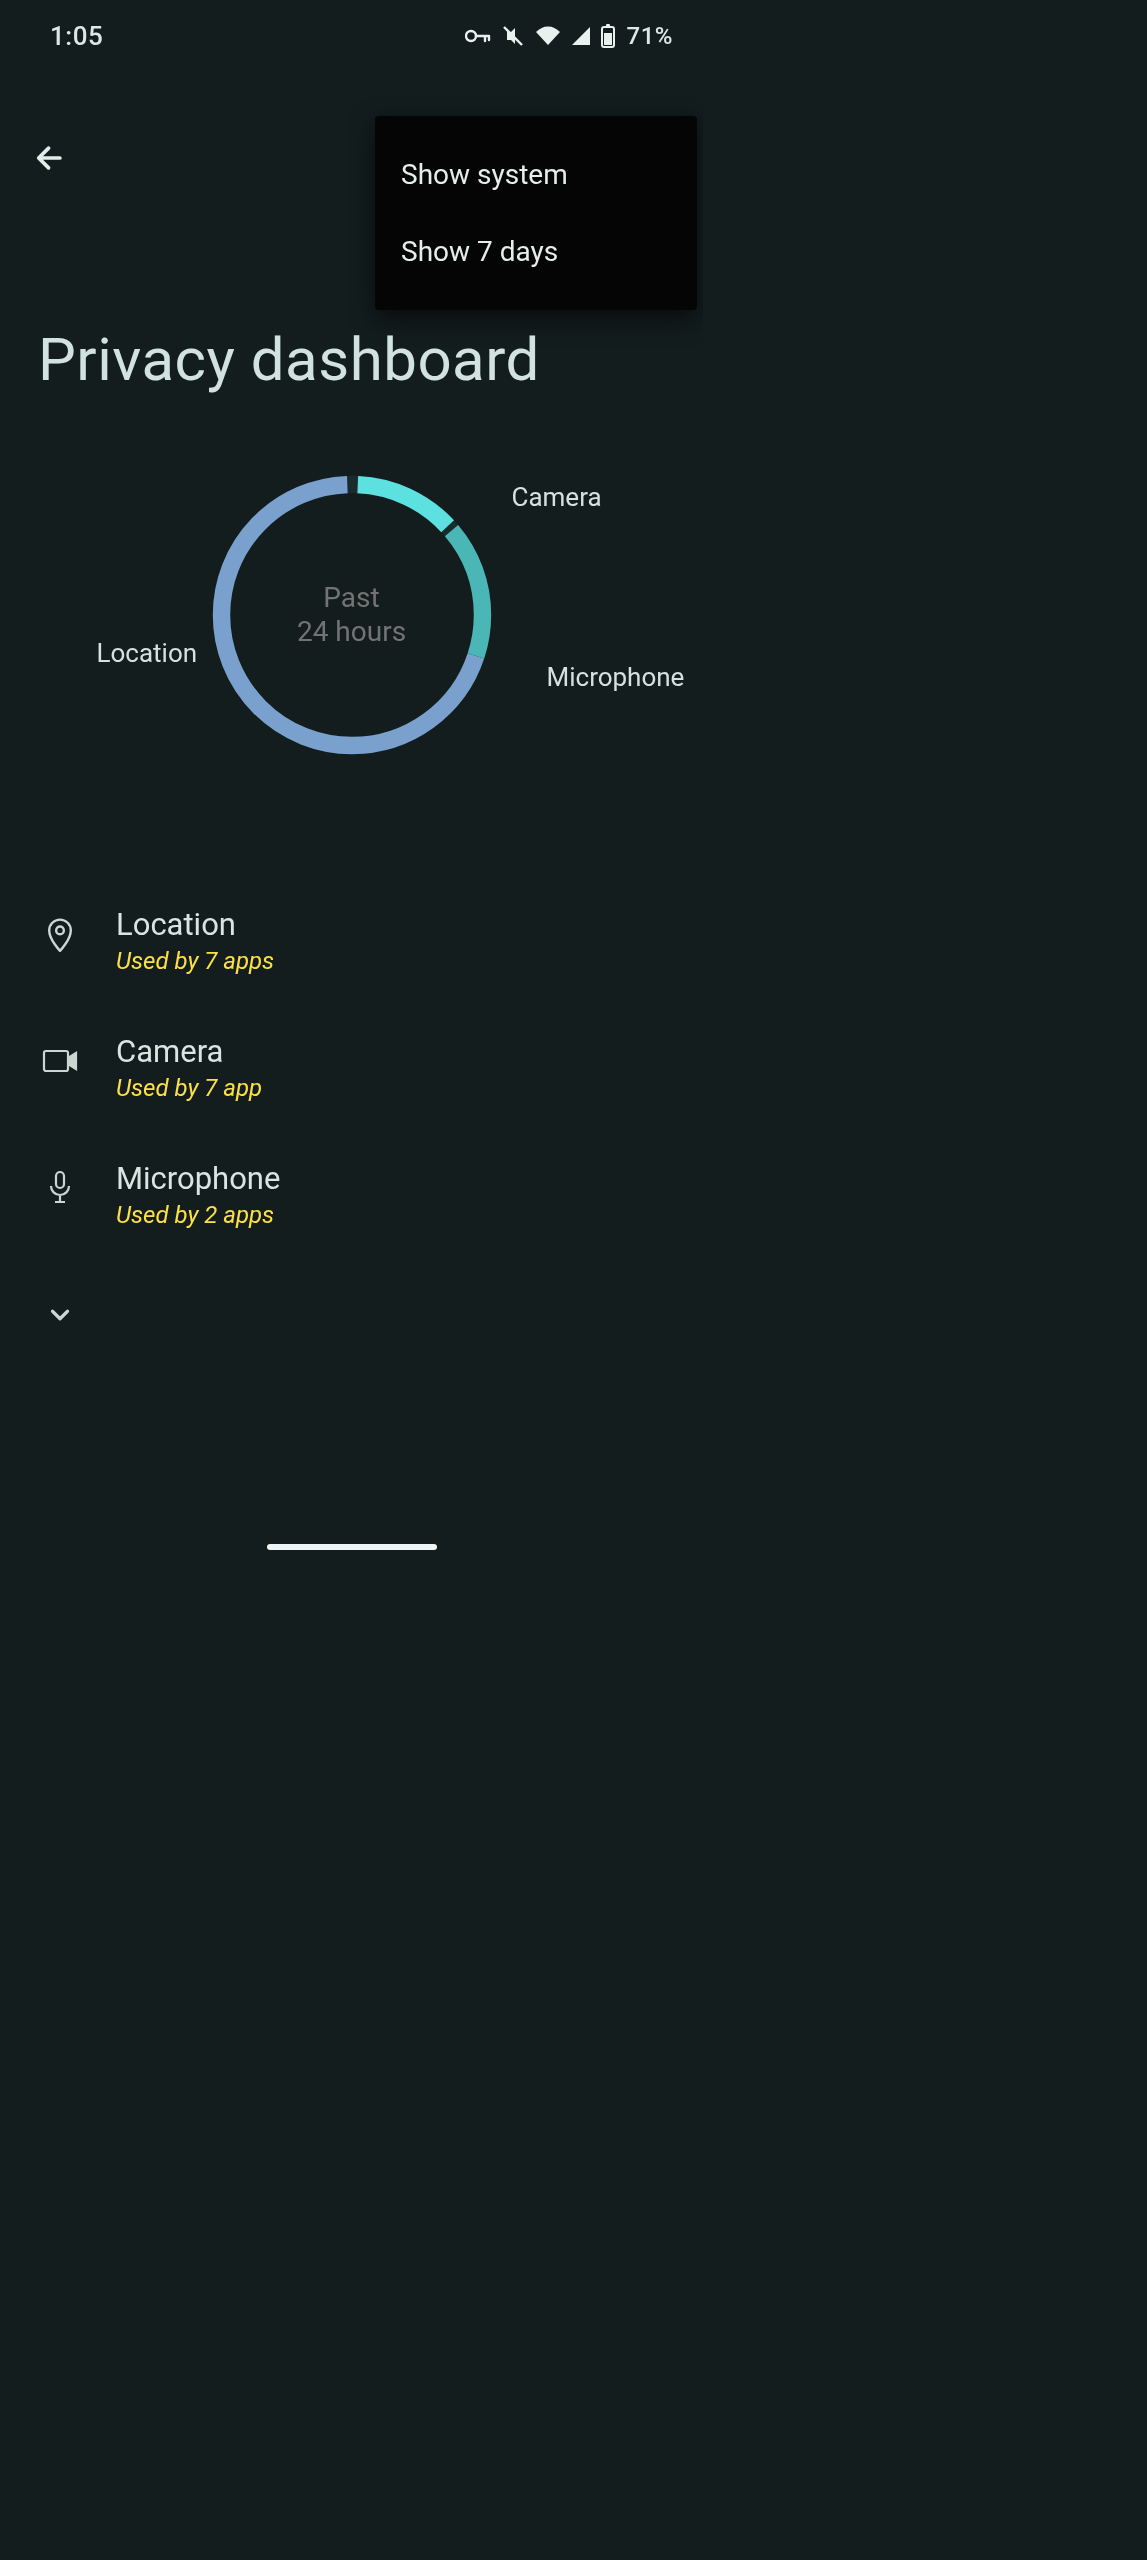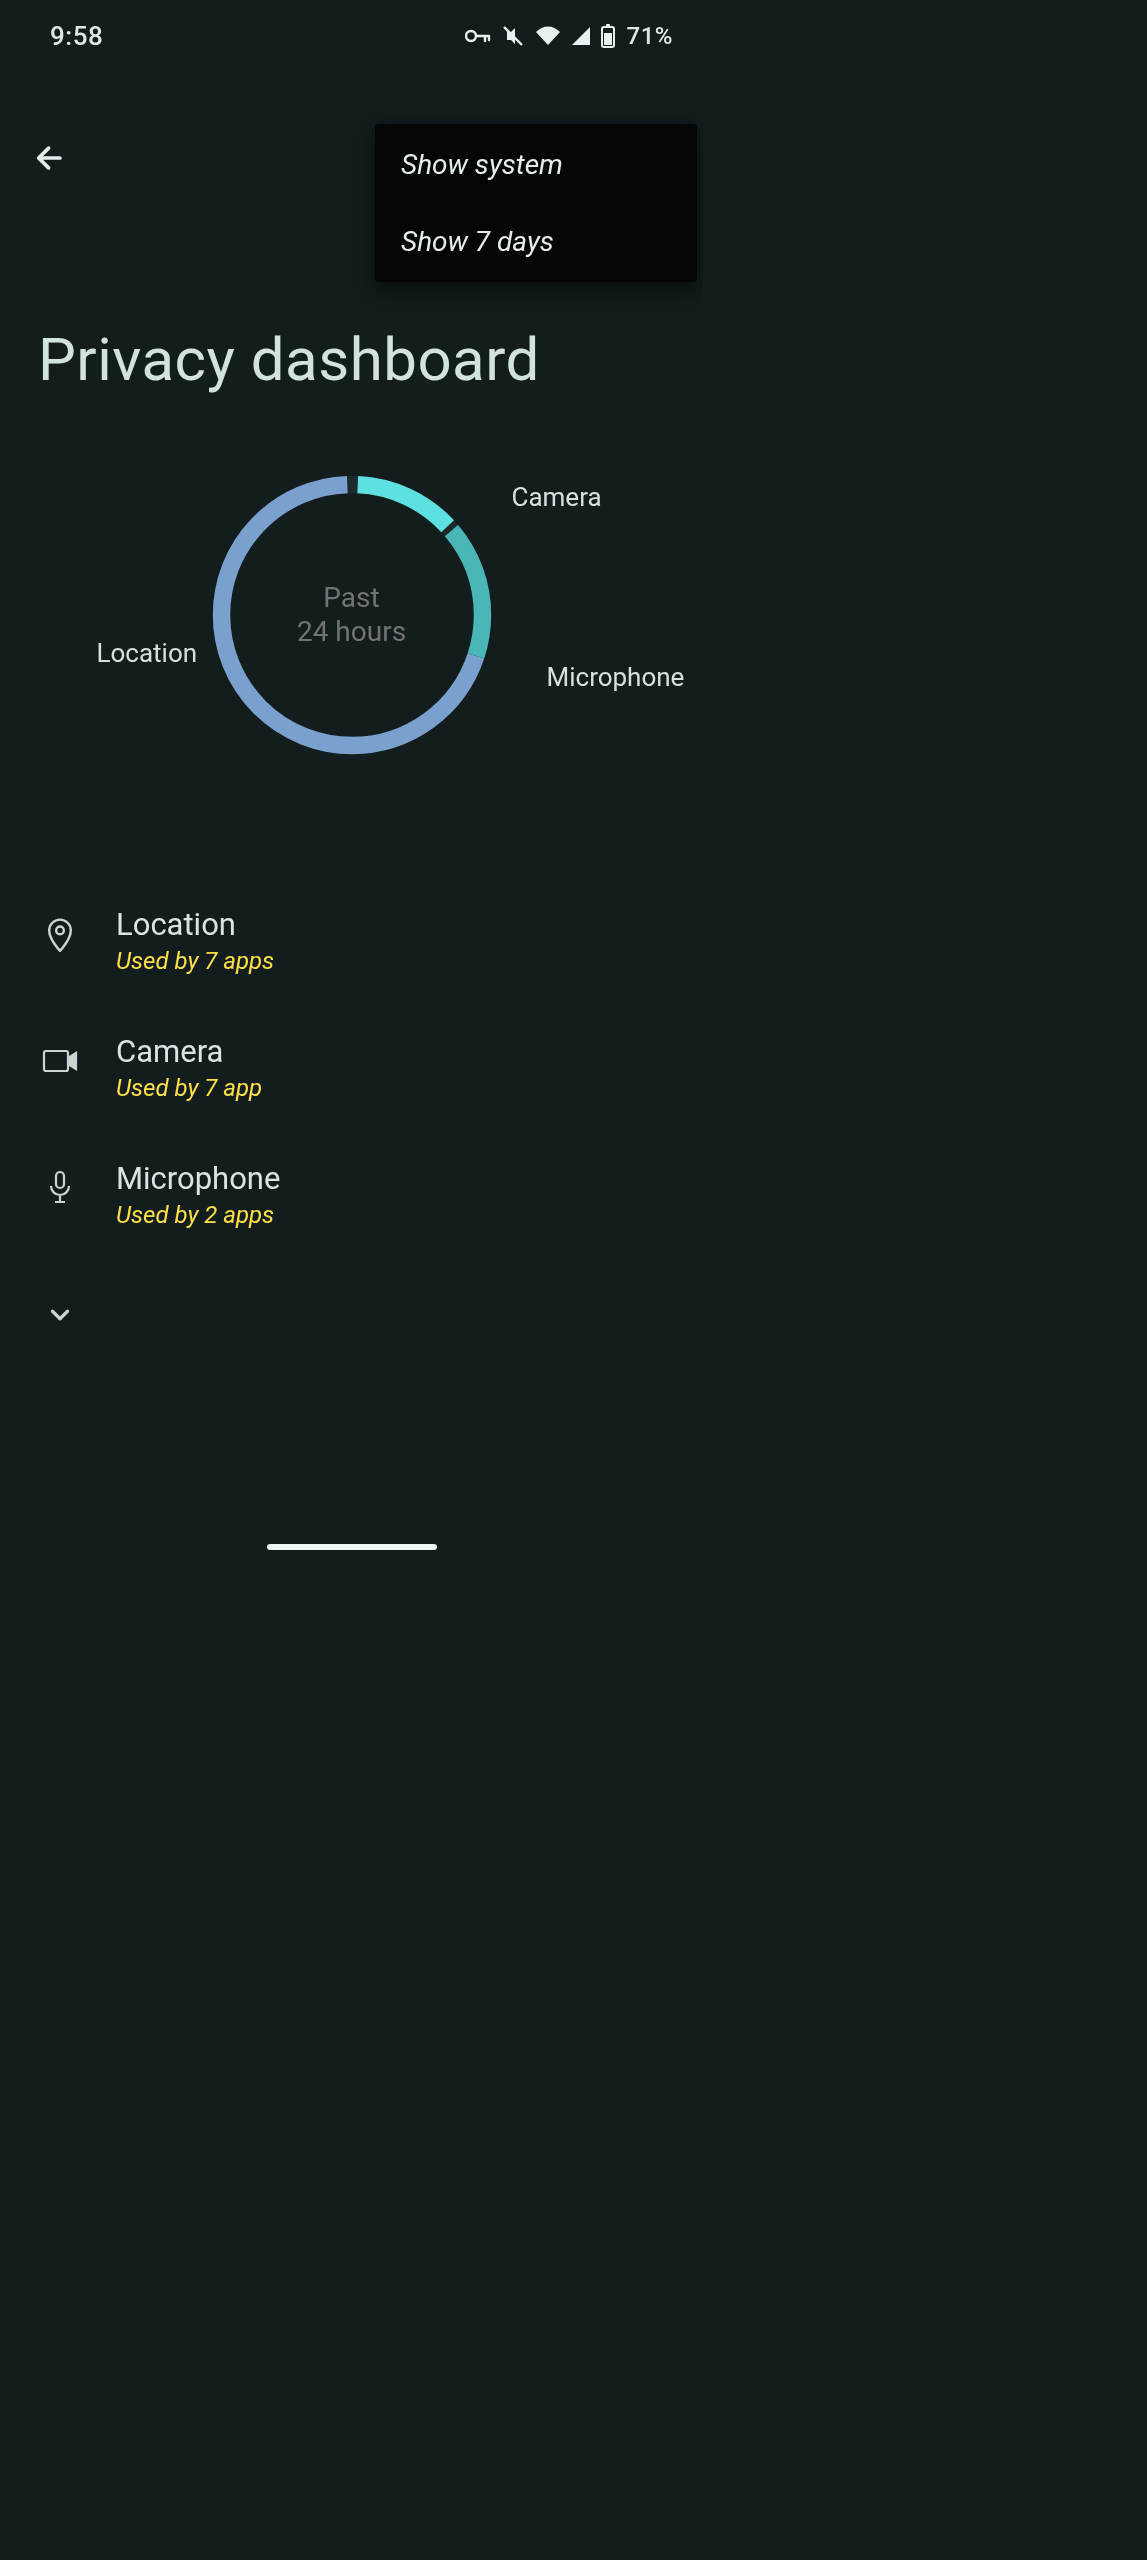--- a/index.html
+++ b/index.html
@@ -26,25 +26,24 @@
 
     
     .back-btn { position: absolute; top: 140px; left: 30px; width: 40px; height: 40px; display:flex;align-items:center;justify-content:center; }
     .page-title {
       position: absolute; top: 292px; left: 38px;
       font-size: 60px; font-weight: 400; letter-spacing: .5px; color: #d2e2de; margin-top: 32px;
     }
 
     
     .menu {
-      position: absolute; top: 124px; right: 6px;
+      position: absolute; top: 116px; right: 6px;
       width: 322px; background: #050505; border-radius: 4px;
       box-shadow: 0 8px 24px rgba(0,0,0,.6);
-      padding: 2px 0;
-      font-style: italic;
+      padding: 20px 0;
     }
     .menu-item {
       padding: 22px 26px; font-size: 28px; color: #e5eeea; cursor: pointer;
     }
 
     
     .chart-wrap {
       position: absolute; top: 470px; left: 0; right: 0;
       display:flex; justify-content:center;
     }
@@ -73,21 +72,21 @@
     
     .nav-pill {
       position:absolute; bottom:18px; left:50%; transform:translateX(-50%);
       width:170px; height:6px; border-radius:3px; background:#eef5f2;
     }
   </style>
 </head>
 <body>
 
 <div class="status-bar">
-  <span>9:58</span>
+  <span>1:05</span>
   <div class="status-right">
     <span>
       <svg width="26" height="16" viewBox="0 0 26 16" fill="none">
         <circle cx="6" cy="8" r="5" stroke="#e9f1ee" stroke-width="2.4"></circle>
         <path d="M11 8 H24 M20 8 V13 M24 8 V12" stroke="#e9f1ee" stroke-width="2.4" stroke-linecap="round"></path>
       </svg>
     </span>
     <span>
       <svg width="24" height="24" viewBox="0 0 24 24" fill="#e9f1ee">
         <path d="M14 4l-4 4H6v8h4l4 4V4z"></path>

